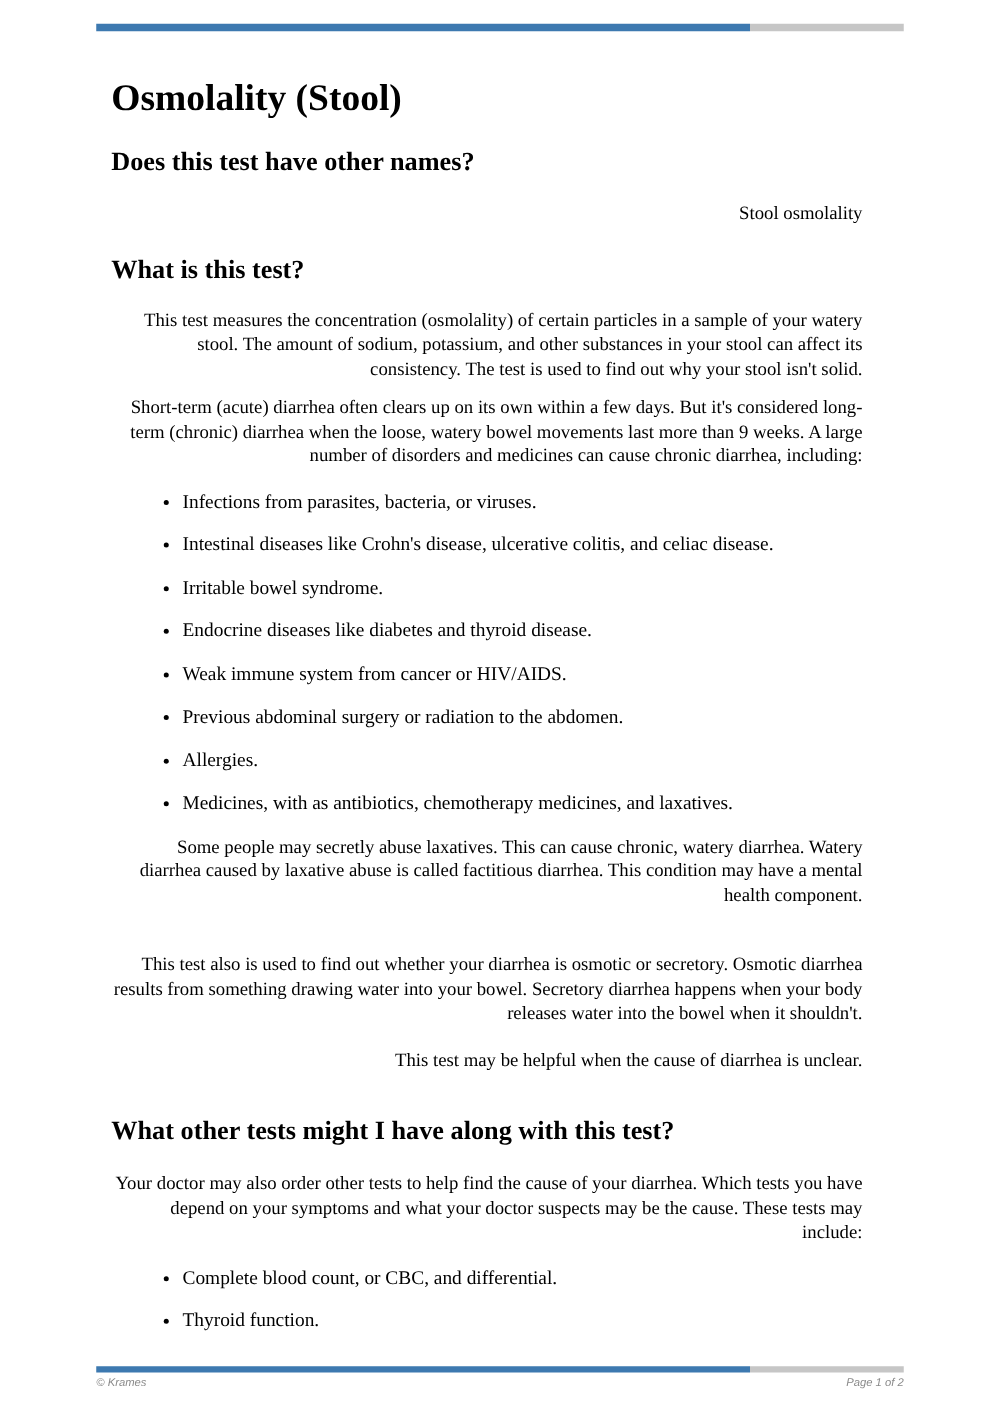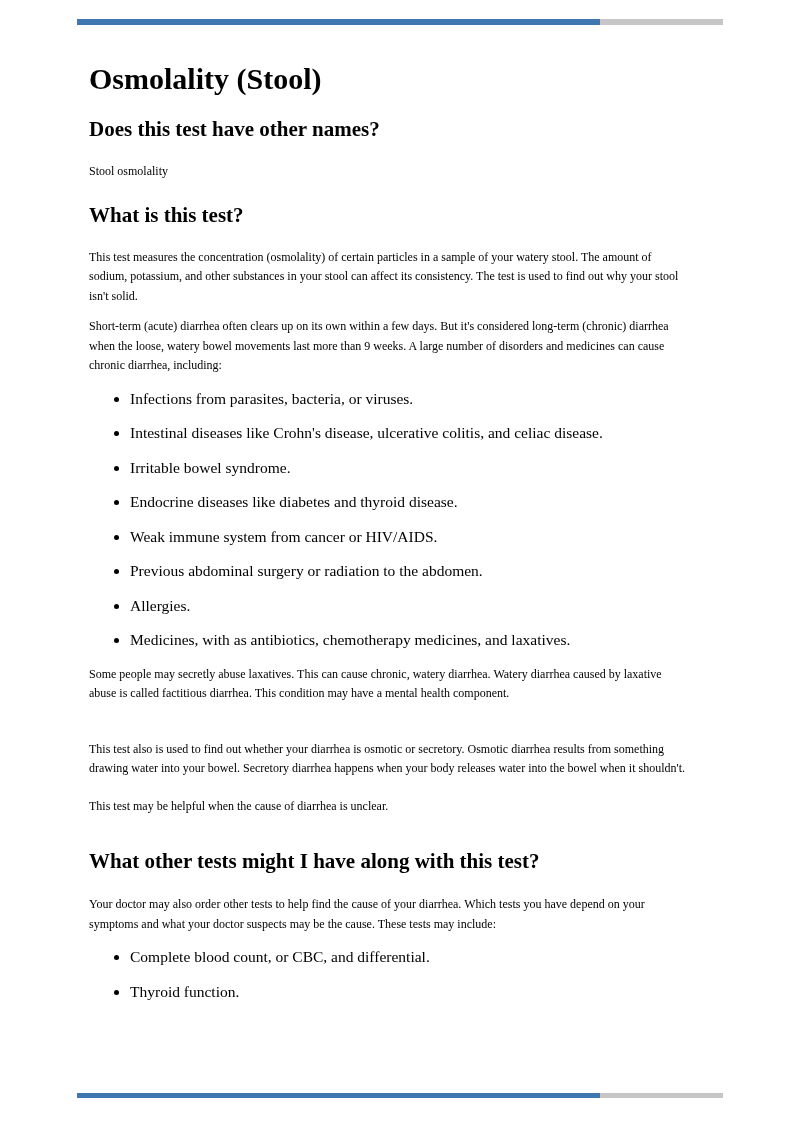--- a/index.html
+++ b/index.html
@@ -35,32 +35,33 @@
     margin: 0 0 21px 0;
   }
   h2 {
     font-size: 21px;
     line-height: 25px;
     font-weight: bold;
     margin: 0 0 20px 0;
   }
   h2.gap-lg { margin-bottom: 21px; }
   p {
-    font-size: 12px;
+    font-size: 15px;
     line-height: 19.5px;
     margin: 0 0 11px 0;
+    text-align: right;
   }
   p.stool   { margin-bottom: 21px; }
   p.mb13    { margin-bottom: 13px; }
   p.mb12    { margin-bottom: 12px; }
   p.mb18    { margin-bottom: 18px; margin-top: 36px; }
   p.mb21    { margin-bottom: 33px; }
   h2.mb19   { margin-bottom: 19px; }
   ul {
-    margin: 0;
+    margin: 16px;
     padding-left: 41px;
     font-size: 15.5px;
     line-height: 19.5px;
   }
   li { margin-bottom: 15px; }
   .footer {
     position: absolute;
     left: 77px;
     right: 77px;
     top: 1093px;
@@ -117,13 +118,17 @@
     <li>Complete blood count, or CBC, and differential.</li>
     <li>Thyroid function.</li>
   </ul>
 </div>
 
 <div class="footer">
   <div class="rule-bar">
     <span class="blue"></span>
     <span class="gray"></span>
   </div>
+  <div class="footer-row">
+    <span>© Krames</span>
+    <span>Page 1 of 2</span>
+  </div>
 </div>
 
 </body></html>

